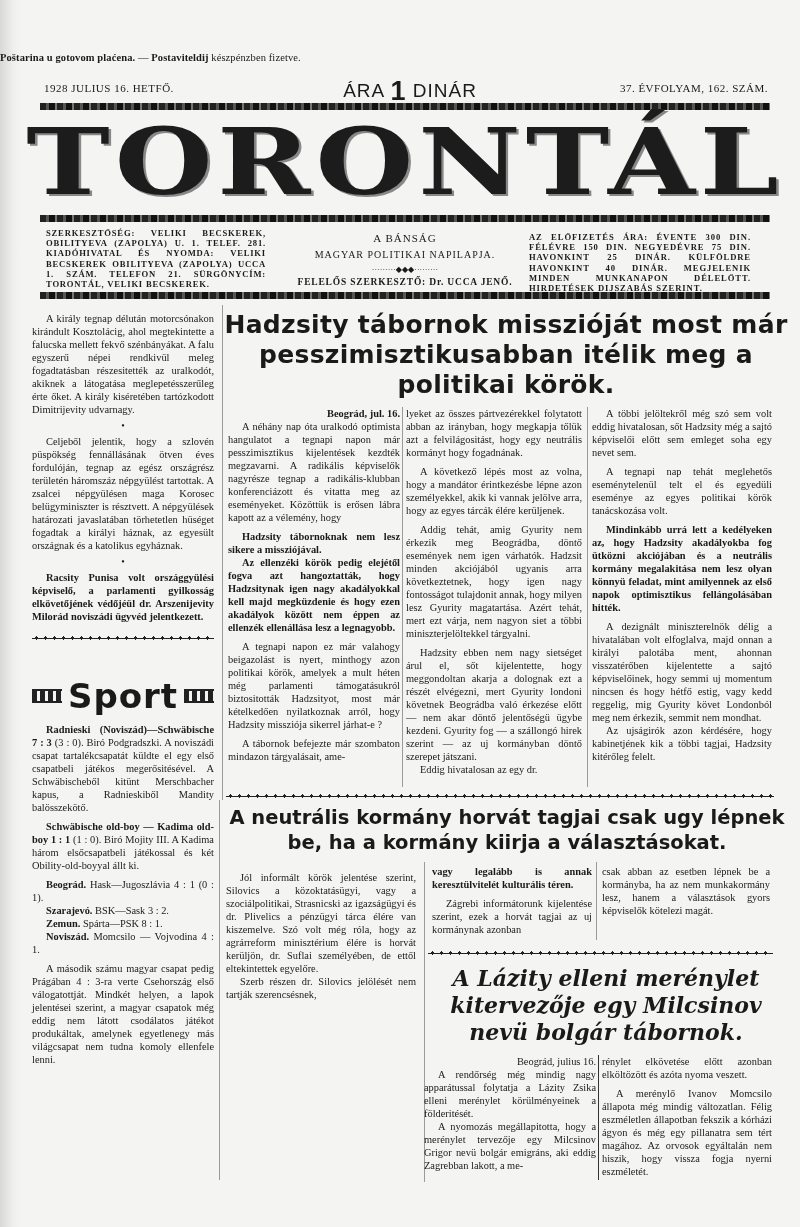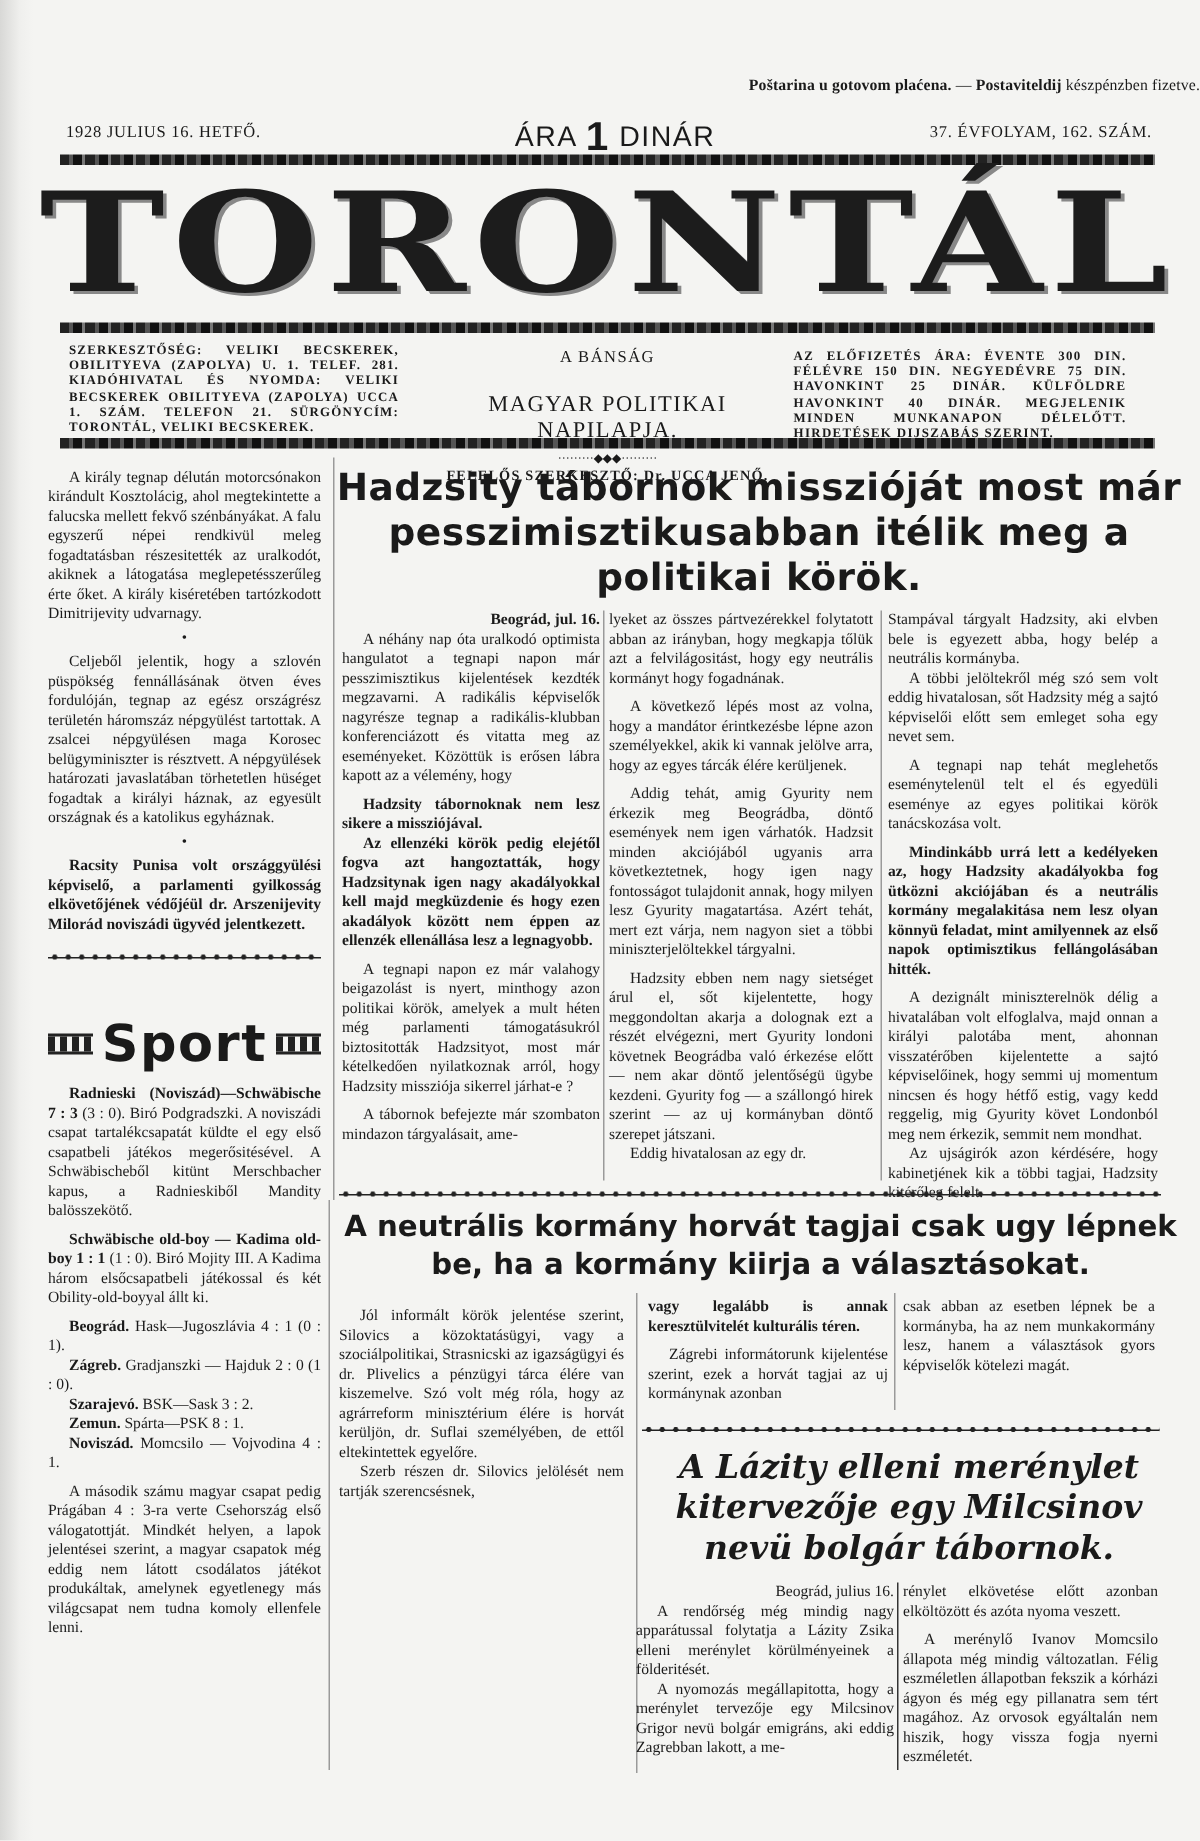--- a/index.html
+++ b/index.html
@@ -5,41 +5,41 @@
   html, body { margin: 0; padding: 0; }
   body {
     width: 800px; height: 1227px; overflow: hidden;
     background: #f4f4f2; color: #1a1a1a;
     font-family: "Liberation Serif", "DejaVu Serif", serif;
     position: relative;
   }
   .leftedge { position: absolute; left: 0; top: 0; width: 22px; height: 1227px;
     background: linear-gradient(to right, #d8d8d6, #efefed 60%, #f4f4f2); }
   .abs { position: absolute; }
-  .postal { left: 0; width: 800px; top: 52px; text-align: right; font-size: 10.5px; letter-spacing: .1px; }
+  .postal { left: 0; width: 800px; top: 52px; text-align: left; font-size: 10.5px; letter-spacing: .1px; }
   .postal b { font-weight: bold; }
   .dateline { left: 44px; top: 82px; font-size: 11px; letter-spacing: .5px; }
   .price { left: 330px; top: 76px; width: 160px; text-align: center;
     font-family: "Liberation Sans", "DejaVu Sans", sans-serif; font-size: 19px; letter-spacing: 1px; }
   .price .one { font-size: 27px; font-weight: bold; vertical-align: -3px; }
   .volume { right: 32px; top: 82px; font-size: 11px; letter-spacing: .5px; }
   .band { left: 40px; width: 730px; height: 7px;
     background: repeating-linear-gradient(90deg, #222 0 6px, #555 6px 9px, #111 9px 15px, #777 15px 17px); }
   .band1 { top: 103px; }
   .band2 { top: 215px; }
   .band3 { top: 292px; }
   .masthead { left: 40px; width: 730px; top: 108px; height: 108px;
     text-align: center; font-family: "DejaVu Serif", serif; font-weight: bold;
     font-size: 92px; line-height: 108px; letter-spacing: 4px; color: #1c1c1c;
     text-shadow: 2px 2px 0 #888; transform: scaleX(1.22); transform-origin: center; }
   .imprint { left: 46px; top: 228px; width: 220px; font-size: 8.6px; line-height: 10.2px;
     font-weight: bold; letter-spacing: .8px; text-transform: uppercase; text-align: justify; }
   .center-info { left: 285px; top: 232px; width: 240px; text-align: center; font-size: 10.5px; letter-spacing: 1px; }
   .center-info .l1 { font-size: 11px; }
-  .center-info .l2 { font-size: 15px; margin-top: 18px; }
+  .center-info .l2 { font-size: 10px; margin-top: 5px; }
   .center-info .dots { font-size: 8px; margin: 5px 0 3px; letter-spacing: 0; }
   .center-info .editor { font-size: 9.5px; font-weight: bold; letter-spacing: .8px; }
   .subs { left: 529px; top: 232px; width: 222px; font-size: 8.6px; line-height: 10.2px;
     font-weight: bold; letter-spacing: .9px; text-align: justify; text-transform: uppercase; }
   .col { font-size: 10.4px; line-height: 13px; text-align: justify; }
   .col p { margin: 0 0 0 0; text-indent: 14px; }
   .col p.gap { margin-top: 6px; }
   .col .b { font-weight: bold; }
   .col .star { text-align: center; text-indent: 0; margin: 3px 0; font-size: 10px; }
   .c-left { left: 32px; top: 312px; width: 182px; }
@@ -109,21 +109,20 @@
 <div class="abs sport">
   <div class="flank"></div>
   <div class="word">Sport</div>
   <div class="flank"></div>
 </div>
 
 <div class="abs col c-left" style="top:723px;">
   <p><span class="b">Radnieski (Noviszád)—Schwäbische 7 : 3</span><span> (3 : 0). Biró Podgradszki. A noviszádi csapat tartalékcsapatát küldte el egy első csapatbeli játékos megerősitésével. A Schwäbischeből kitünt Merschbacher kapus, a Radnieskiből Mandity balösszekötő.</span></p>
   <p class="gap"><span class="b">Schwäbische old-boy — Kadima old-boy 1 : 1</span><span> (1 : 0). Biró Mojity III. A Kadima három elsőcsapatbeli játékossal és két Obility-old-boyyal állt ki.</span></p>
   <p class="gap"><span class="b">Beográd.</span><span> Hask—Jugoszlávia 4 : 1 (0 : 1).</span></p>
-  <p><span class="b">Zágreb.</span><span> Gradjanszki — Hajduk 2 : 0 (1 : 0).</span></p>
   <p><span class="b">Szarajevó.</span><span> BSK—Sask 3 : 2.</span></p>
   <p><span class="b">Zemun.</span><span> Spárta—PSK 8 : 1.</span></p>
   <p><span class="b">Noviszád.</span><span> Momcsilo — Vojvodina 4 : 1.</span></p>
   <p class="gap"><span class="b"></span><span>A második számu magyar csapat pedig Prágában 4 : 3-ra verte Csehország első válogatottját. Mindkét helyen, a lapok jelentései szerint, a magyar csapatok még eddig nem látott csodálatos játékot produkáltak, amelynek egyetlenegy más világcsapat nem tudna komoly ellenfele lenni.</span></p>
 </div>
 <div class="abs vrule" style="left:219px; top:800px; height:380px;"></div>
 
 <div class="abs headline1">Hadzsity tábornok misszióját most már pesszimisztikusabban itélik meg a politikai körök.</div>
 
 <div class="abs col c2">
@@ -137,21 +136,20 @@
 <div class="abs vrule" style="left:402px; top:407px; height:380px;"></div>
 <div class="abs col c3">
   <p style="text-indent:0">lyeket az összes pártvezérekkel folytatott abban az irányban, hogy megkapja tőlük azt a felvilágositást, hogy egy neutrális kormányt hogy fogadnának.</p>
   <p class="gap">A következő lépés most az volna, hogy a mandátor érintkezésbe lépne azon személyekkel, akik ki vannak jelölve arra, hogy az egyes tárcák élére kerüljenek.</p>
   <p class="gap">Addig tehát, amig Gyurity nem érkezik meg Beográdba, döntő események nem igen várhatók. Hadzsit minden akciójából ugyanis arra következtetnek, hogy igen nagy fontosságot tulajdonit annak, hogy milyen lesz Gyurity magatartása. Azért tehát, mert ezt várja, nem nagyon siet a többi miniszterjelöltekkel tárgyalni.</p>
   <p class="gap">Hadzsity ebben nem nagy sietséget árul el, sőt kijelentette, hogy meggondoltan akarja a dolognak ezt a részét elvégezni, mert Gyurity londoni követnek Beográdba való érkezése előtt — nem akar döntő jelentőségü ügybe kezdeni. Gyurity fog — a szállongó hirek szerint — az uj kormányban döntő szerepet játszani.</p>
   <p>Eddig hivatalosan az egy dr.</p>
 </div>
 <div class="abs vrule" style="left:587px; top:407px; height:380px;"></div>
 <div class="abs col c4">
-  <p style="text-indent:0">Stampával tárgyalt Hadzsity, aki elvben bele is egyezett abba, hogy belép a neutrális kormányba.</p>
   <p>A többi jelöltekről még szó sem volt eddig hivatalosan, sőt Hadzsity még a sajtó képviselői előtt sem emleget soha egy nevet sem.</p>
   <p class="gap">A tegnapi nap tehát meglehetős eseménytelenül telt el és egyedüli eseménye az egyes politikai körök tanácskozása volt.</p>
   <p class="b gap">Mindinkább urrá lett a kedélyeken az, hogy Hadzsity akadályokba fog ütközni akciójában és a neutrális kormány megalakitása nem lesz olyan könnyü feladat, mint amilyennek az első napok optimisztikus fellángolásában hitték.</p>
   <p class="gap">A dezignált miniszterelnök délig a hivatalában volt elfoglalva, majd onnan a királyi palotába ment, ahonnan visszatérőben kijelentette a sajtó képviselőinek, hogy semmi uj momentum nincsen és hogy hétfő estig, vagy kedd reggelig, mig Gyurity követ Londonból meg nem érkezik, semmit nem mondhat.</p>
   <p>Az ujságirók azon kérdésére, hogy kabinetjének kik a többi tagjai, Hadzsity kitérőleg felelt.</p>
 </div>
 
 <div class="abs dotline" style="left:226px; top:793px; width:548px;"></div>
 
 <div class="abs headline2">A neutrális kormány horvát tagjai csak ugy lépnek be, ha a kormány kiirja a választásokat.</div>

